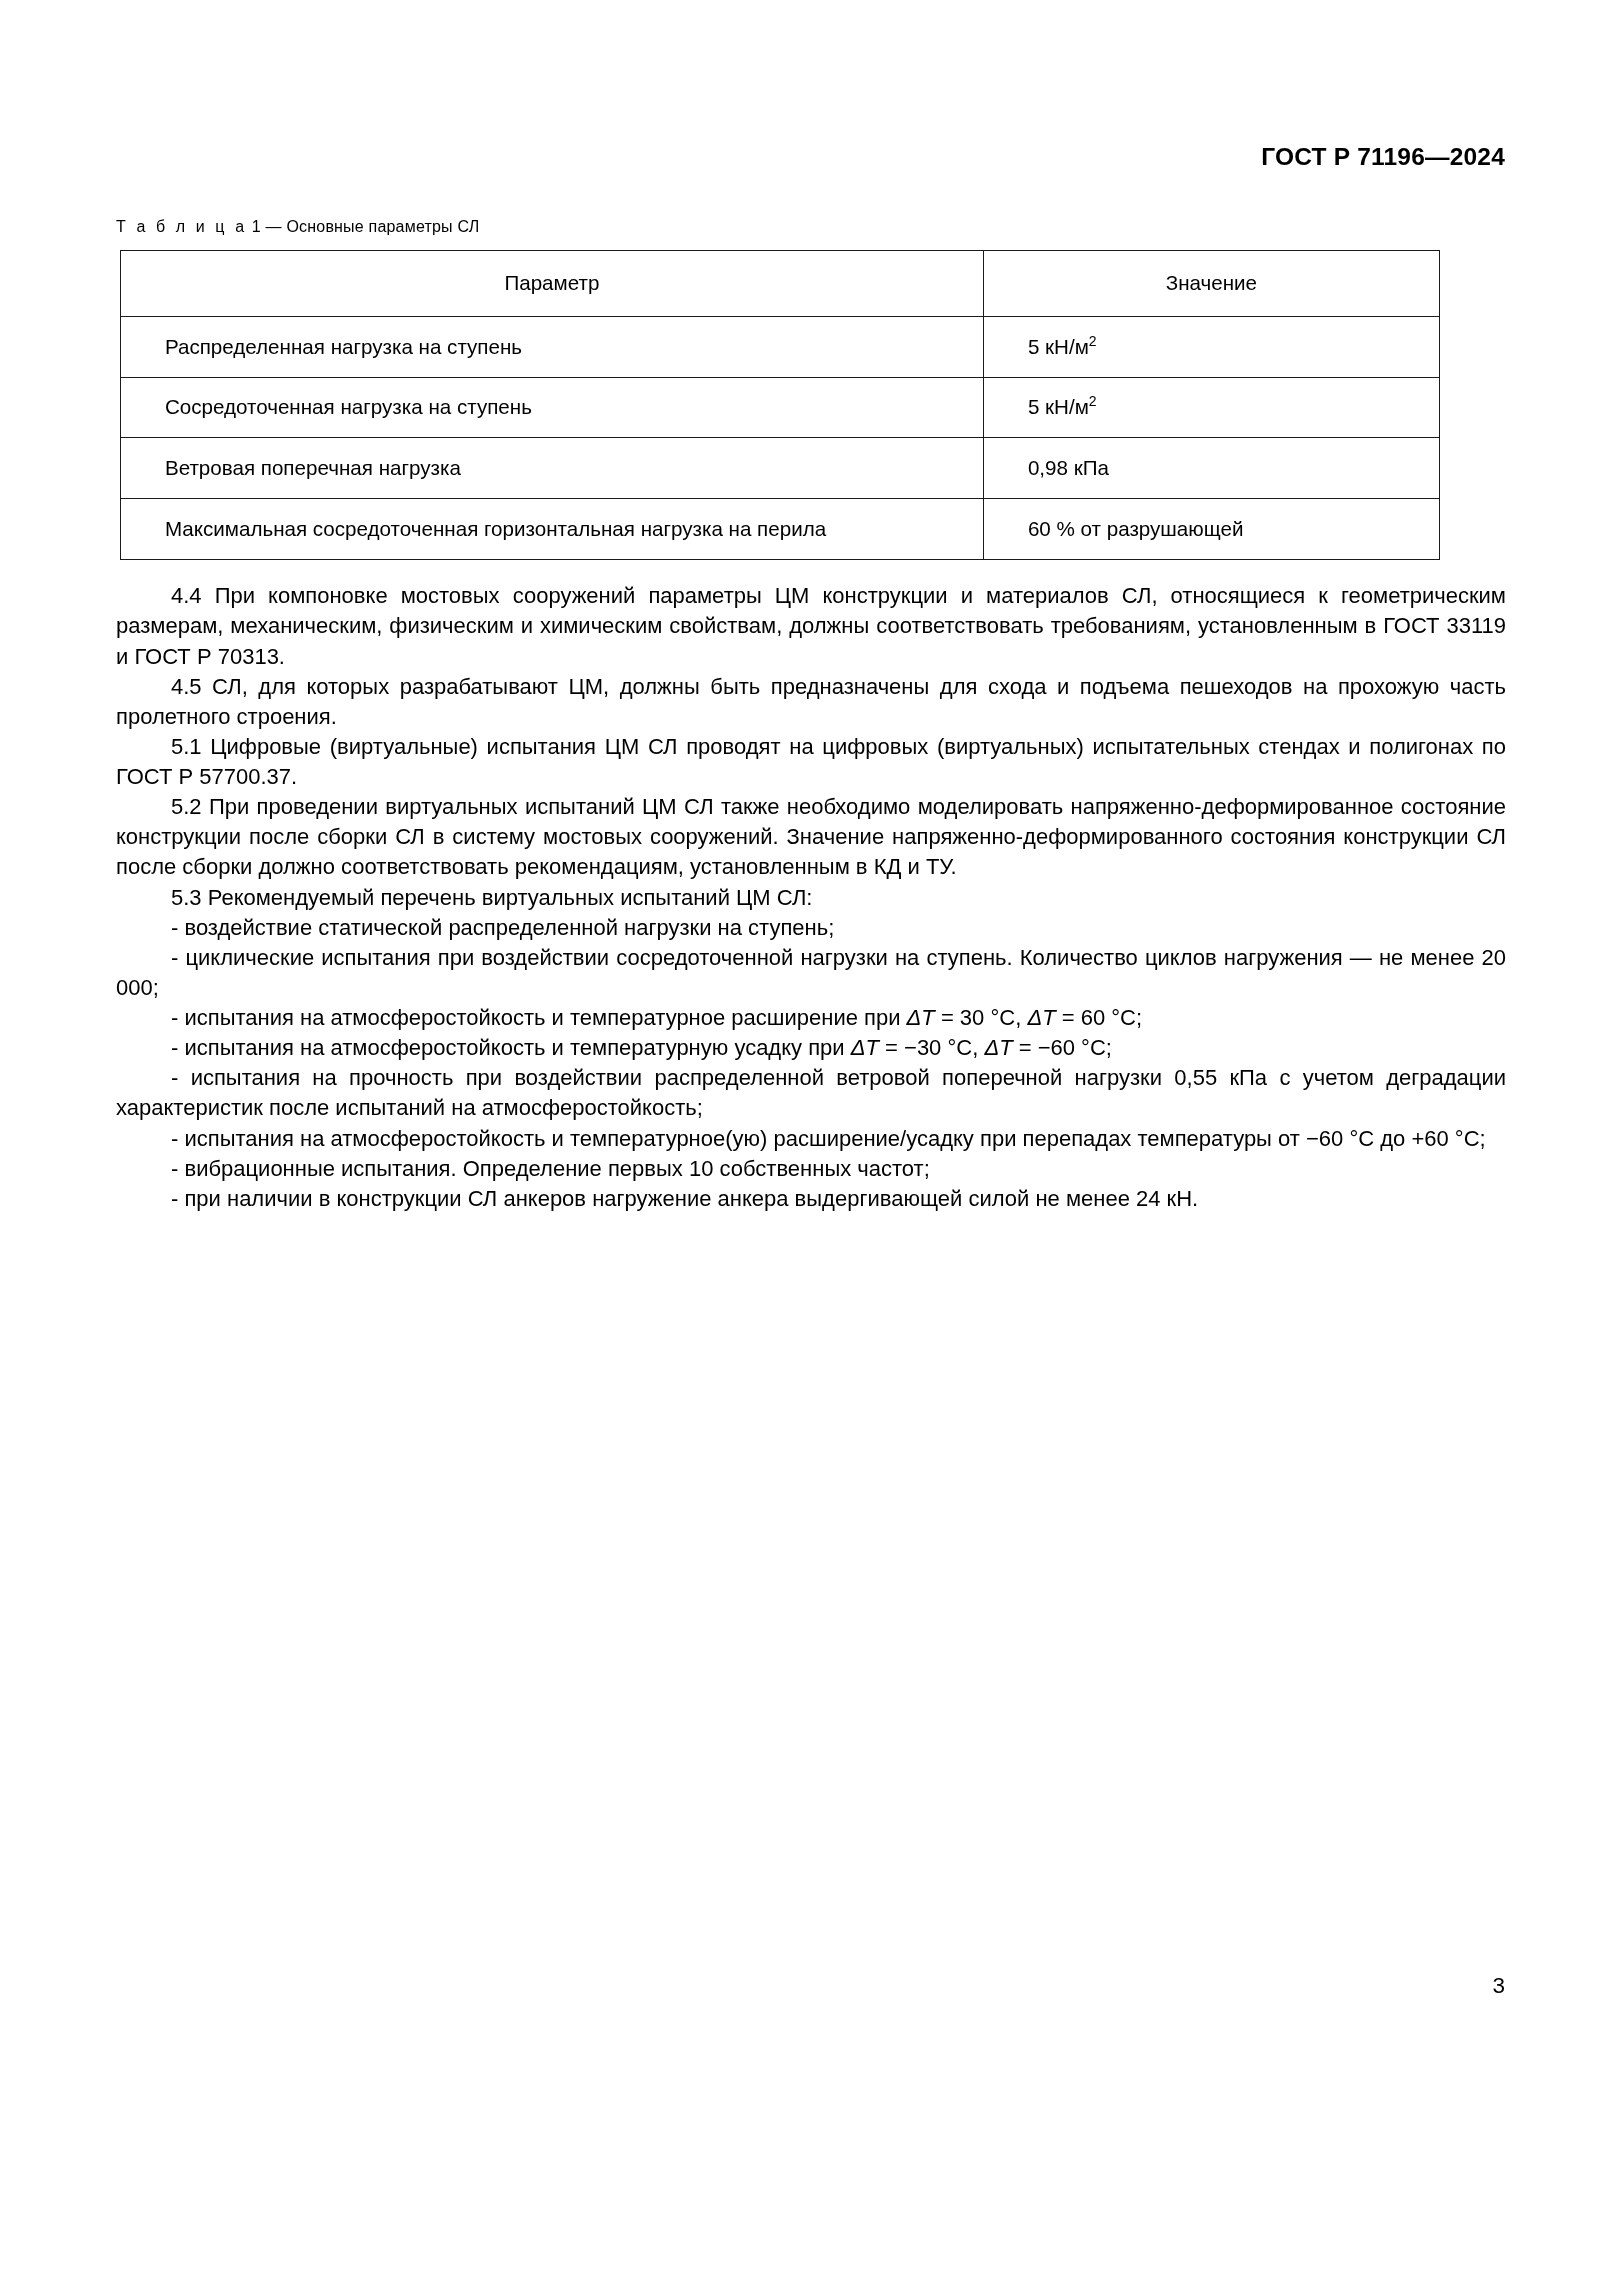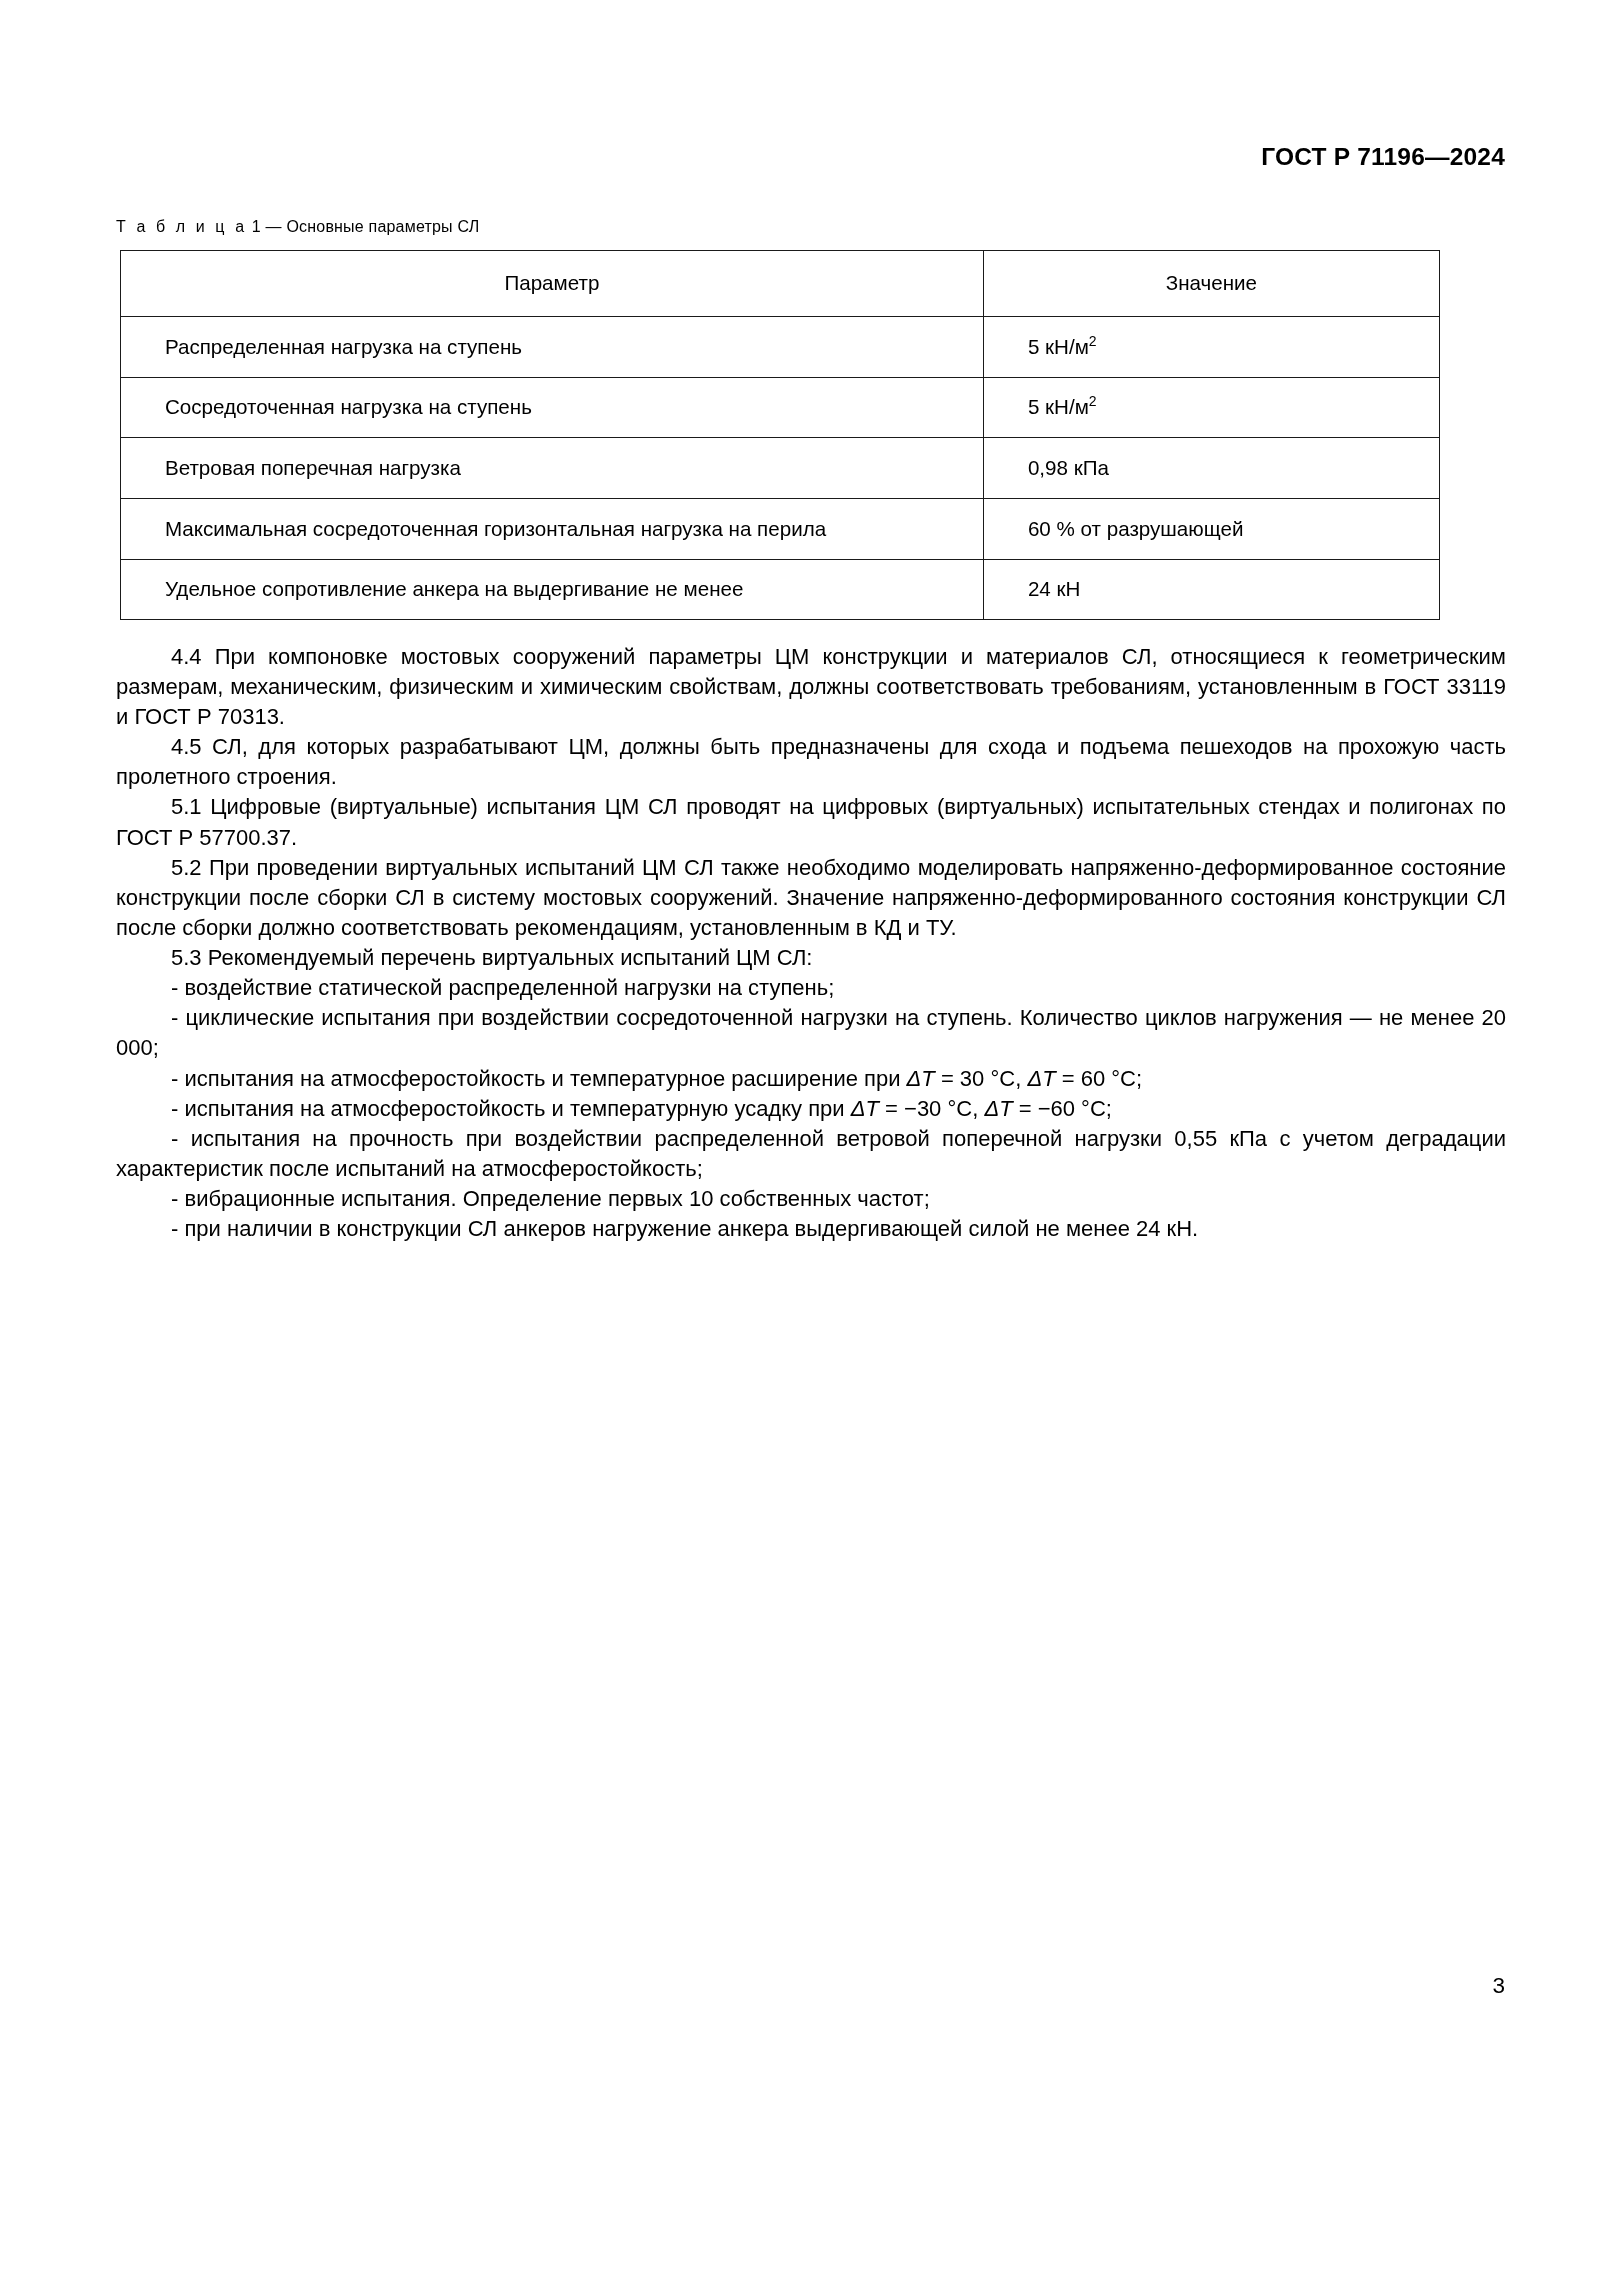--- a/index.html
+++ b/index.html
@@ -139,44 +139,41 @@
           <td><span>5 кН/м</span><sup>2</sup></td>
         </tr>
         <tr>
           <td>Ветровая поперечная нагрузка</td>
           <td><span>0,98 кПа</span><sup></sup></td>
         </tr>
         <tr>
           <td>Максимальная сосредоточенная горизонтальная нагрузка на перила</td>
           <td><span>60 % от разрушающей</span><sup></sup></td>
         </tr>
-        <tr>
-          <td>Удельное сопротивление анкера на выдергивание не менее</td>
-          <td><span>24 кН</span><sup></sup></td>
-        </tr>
       </tbody>
     </table>
 
     <div class="body-text">
       <p class="para">4.4 При компоновке мостовых сооружений параметры ЦМ конструкции и материалов СЛ, относящиеся к геометрическим размерам, механическим, физическим и химическим свойствам, должны соответствовать требованиям, установленным в ГОСТ 33119 и ГОСТ Р 70313.</p>
       <p class="para">4.5 СЛ, для которых разрабатывают ЦМ, должны быть предназначены для схода и подъема пешеходов на прохожую часть пролетного строения.</p>
 
 
       <p class="para">5.1 Цифровые (виртуальные) испытания ЦМ СЛ проводят на цифровых (виртуальных) испытательных стендах и полигонах по ГОСТ Р 57700.37.</p>
       <p class="para">5.2 При проведении виртуальных испытаний ЦМ СЛ также необходимо моделировать напряженно-деформированное состояние конструкции после сборки СЛ в систему мостовых сооружений. Значение напряженно-деформированного состояния конструкции СЛ после сборки должно соответствовать рекомендациям, установленным в КД и ТУ.</p>
       <p class="para">5.3 Рекомендуемый перечень виртуальных испытаний ЦМ СЛ:</p>
 
       <p class="para dash">- воздействие статической распределенной нагрузки на ступень;</p>
       <p class="para dash">- циклические испытания при воздействии сосредоточенной нагрузки на ступень. Количество циклов нагружения — не менее 20 000;</p>
 
       <p class="para dash"><span>- испытания на атмосферостойкость и температурное расширение при </span><span class="italic">Δ</span><span class="italic">T</span><span> = 30 °С, </span><span class="italic">Δ</span><span class="italic">T</span><span> = 60 °С;</span></p>
 
       <p class="para dash"><span>- испытания на атмосферостойкость и температурную усадку при </span><span class="italic">Δ</span><span class="italic">T</span><span> = −30 °С, </span><span class="italic">Δ</span><span class="italic">T</span><span> = −60 °С;</span></p>
 
       <p class="para dash">- испытания на прочность при воздействии распределенной ветровой поперечной нагрузки 0,55 кПа с учетом деградации характеристик после испытаний на атмосферостойкость;</p>
+      <p class="para dash">- испытания на атмосферостойкость и температурное(ую) расширение/усадку при перепадах температуры от −60 °С до +60 °С;</p>
       <p class="para dash">- вибрационные испытания. Определение первых 10 собственных частот;</p>
       <p class="para dash">- при наличии в конструкции СЛ анкеров нагружение анкера выдергивающей силой не менее 24 кН.</p>
     </div>
 
   </div>
 
   <div class="page-number">3</div>
 
 </div>
 

